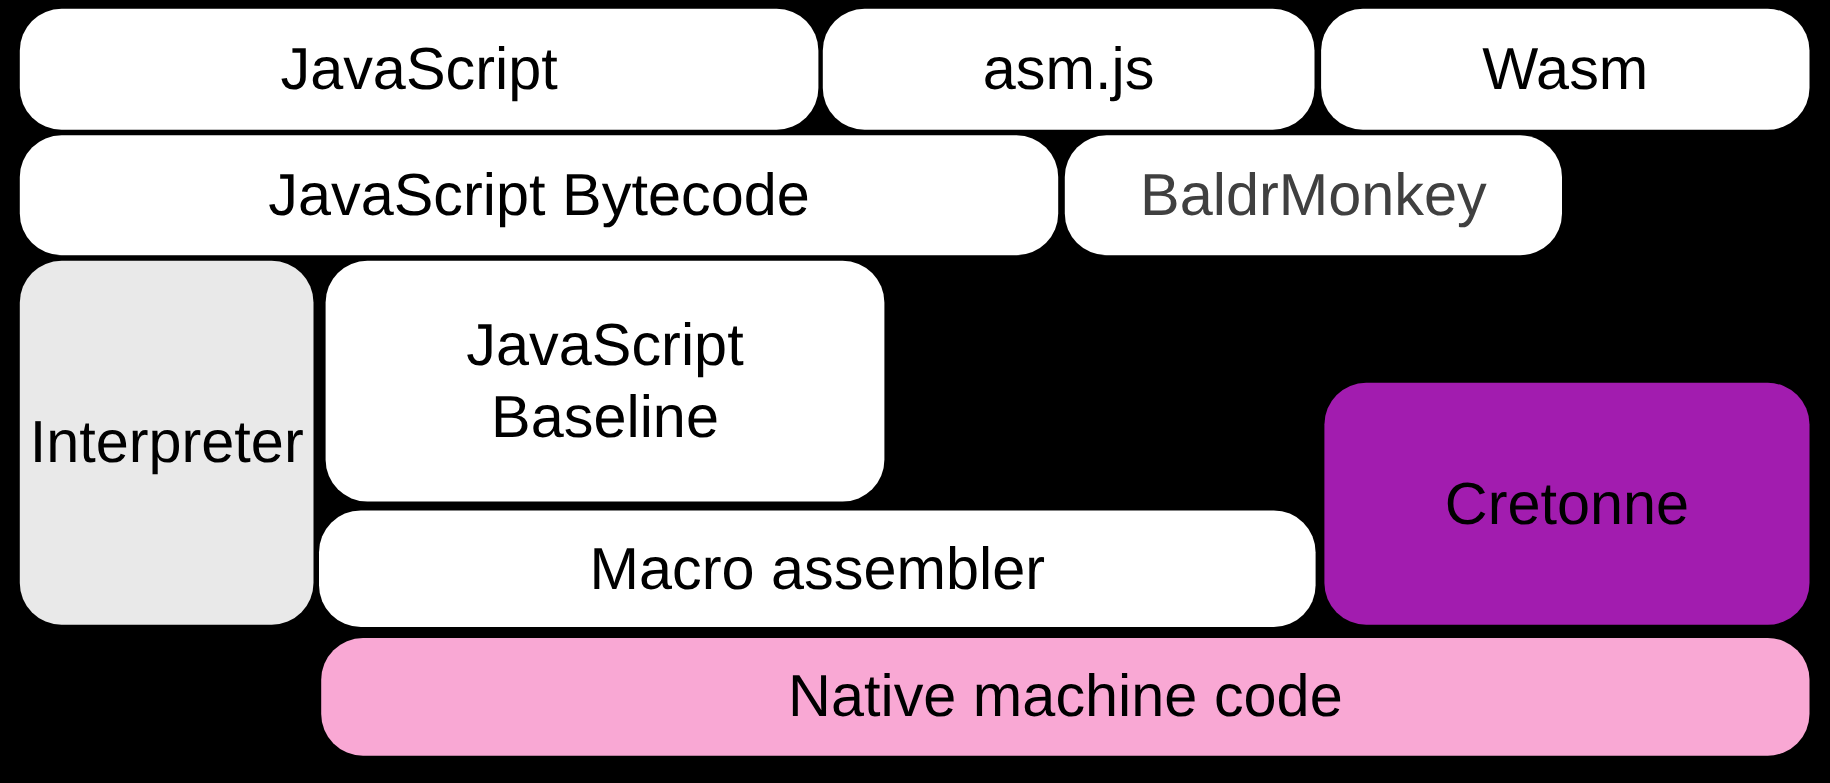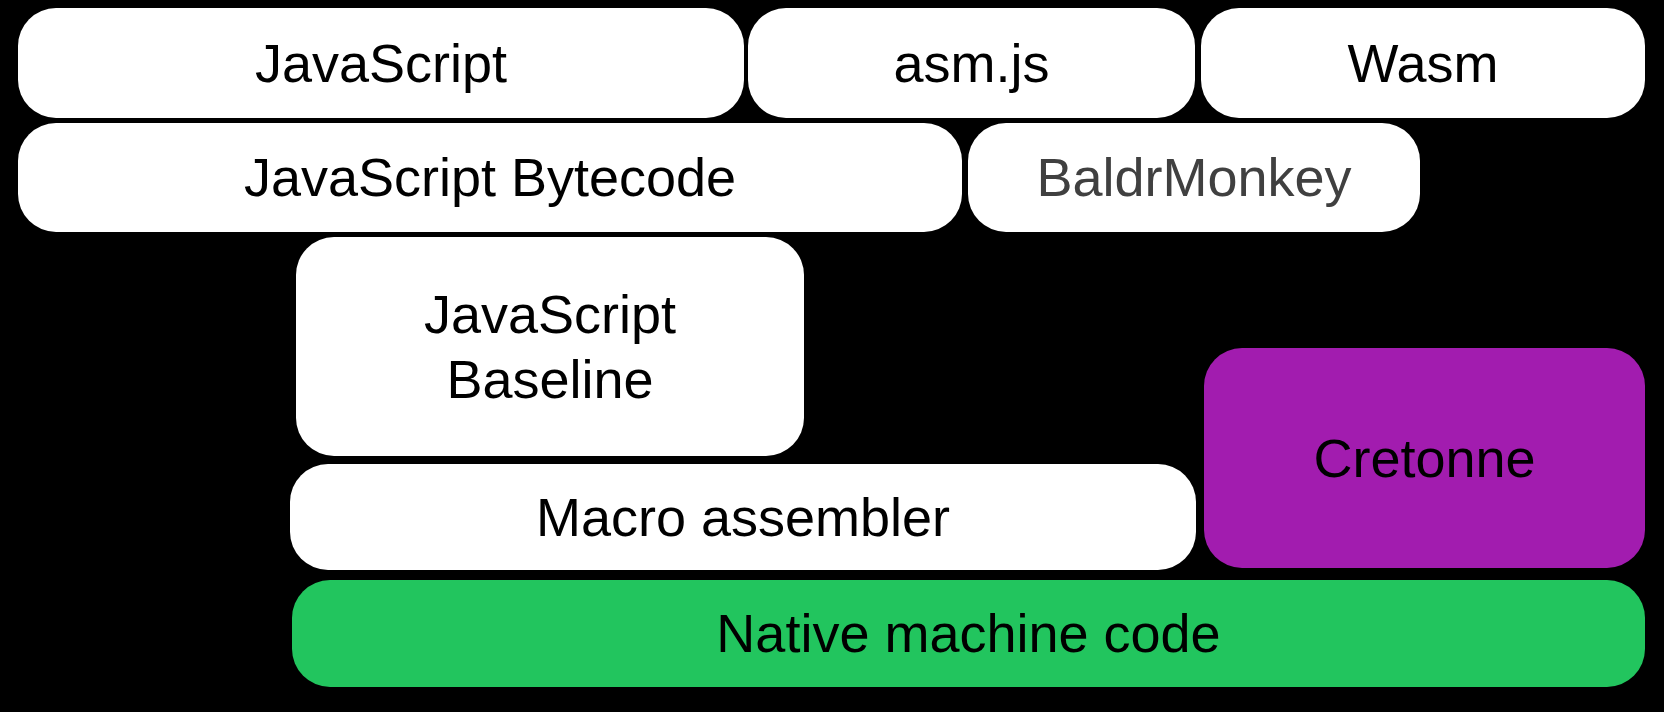--- a/index.html
+++ b/index.html
@@ -61,32 +61,35 @@
   </div>
 
   <div class="box b-js-bytecode" style="background-color: rgb(255, 255, 255);">
     <span class="label" style="color: rgb(0, 0, 0);">JavaScript Bytecode</span>
   </div>
 
   <div class="box b-baldrmonkey" style="background-color: rgb(255, 255, 255);">
     <span class="label" style="color: #404040;">BaldrMonkey</span>
   </div>
 
+  <div class="box b-interpreter" style="background-color: rgb(233, 233, 233);">
+    <span class="label" style="color: rgb(0, 0, 0);">Interpreter</span>
+  </div>
 
   <div class="box b-js-baseline" style="background-color: rgb(255, 255, 255);">
     <span class="label" style="color: rgb(0, 0, 0);">JavaScript Baseline</span>
   </div>
 
 
 
   <div class="box b-cretonne" style="background-color: #a21caf;">
     <span class="label" style="color: rgb(0, 0, 0);">Cretonne</span>
   </div>
 
   <div class="box b-macro-assembler" style="background-color: rgb(255, 255, 255);">
     <span class="label" style="color: rgb(0, 0, 0);">Macro assembler</span>
   </div>
 
-  <div class="box b-native-machine-code" style="background-color: #22c55e;">
+  <div class="box b-native-machine-code" style="background-color: #f9a8d4;">
     <span class="label" style="color: rgb(0, 0, 0);">Native machine code</span>
   </div>
 
 </div>
 
 </body></html>

